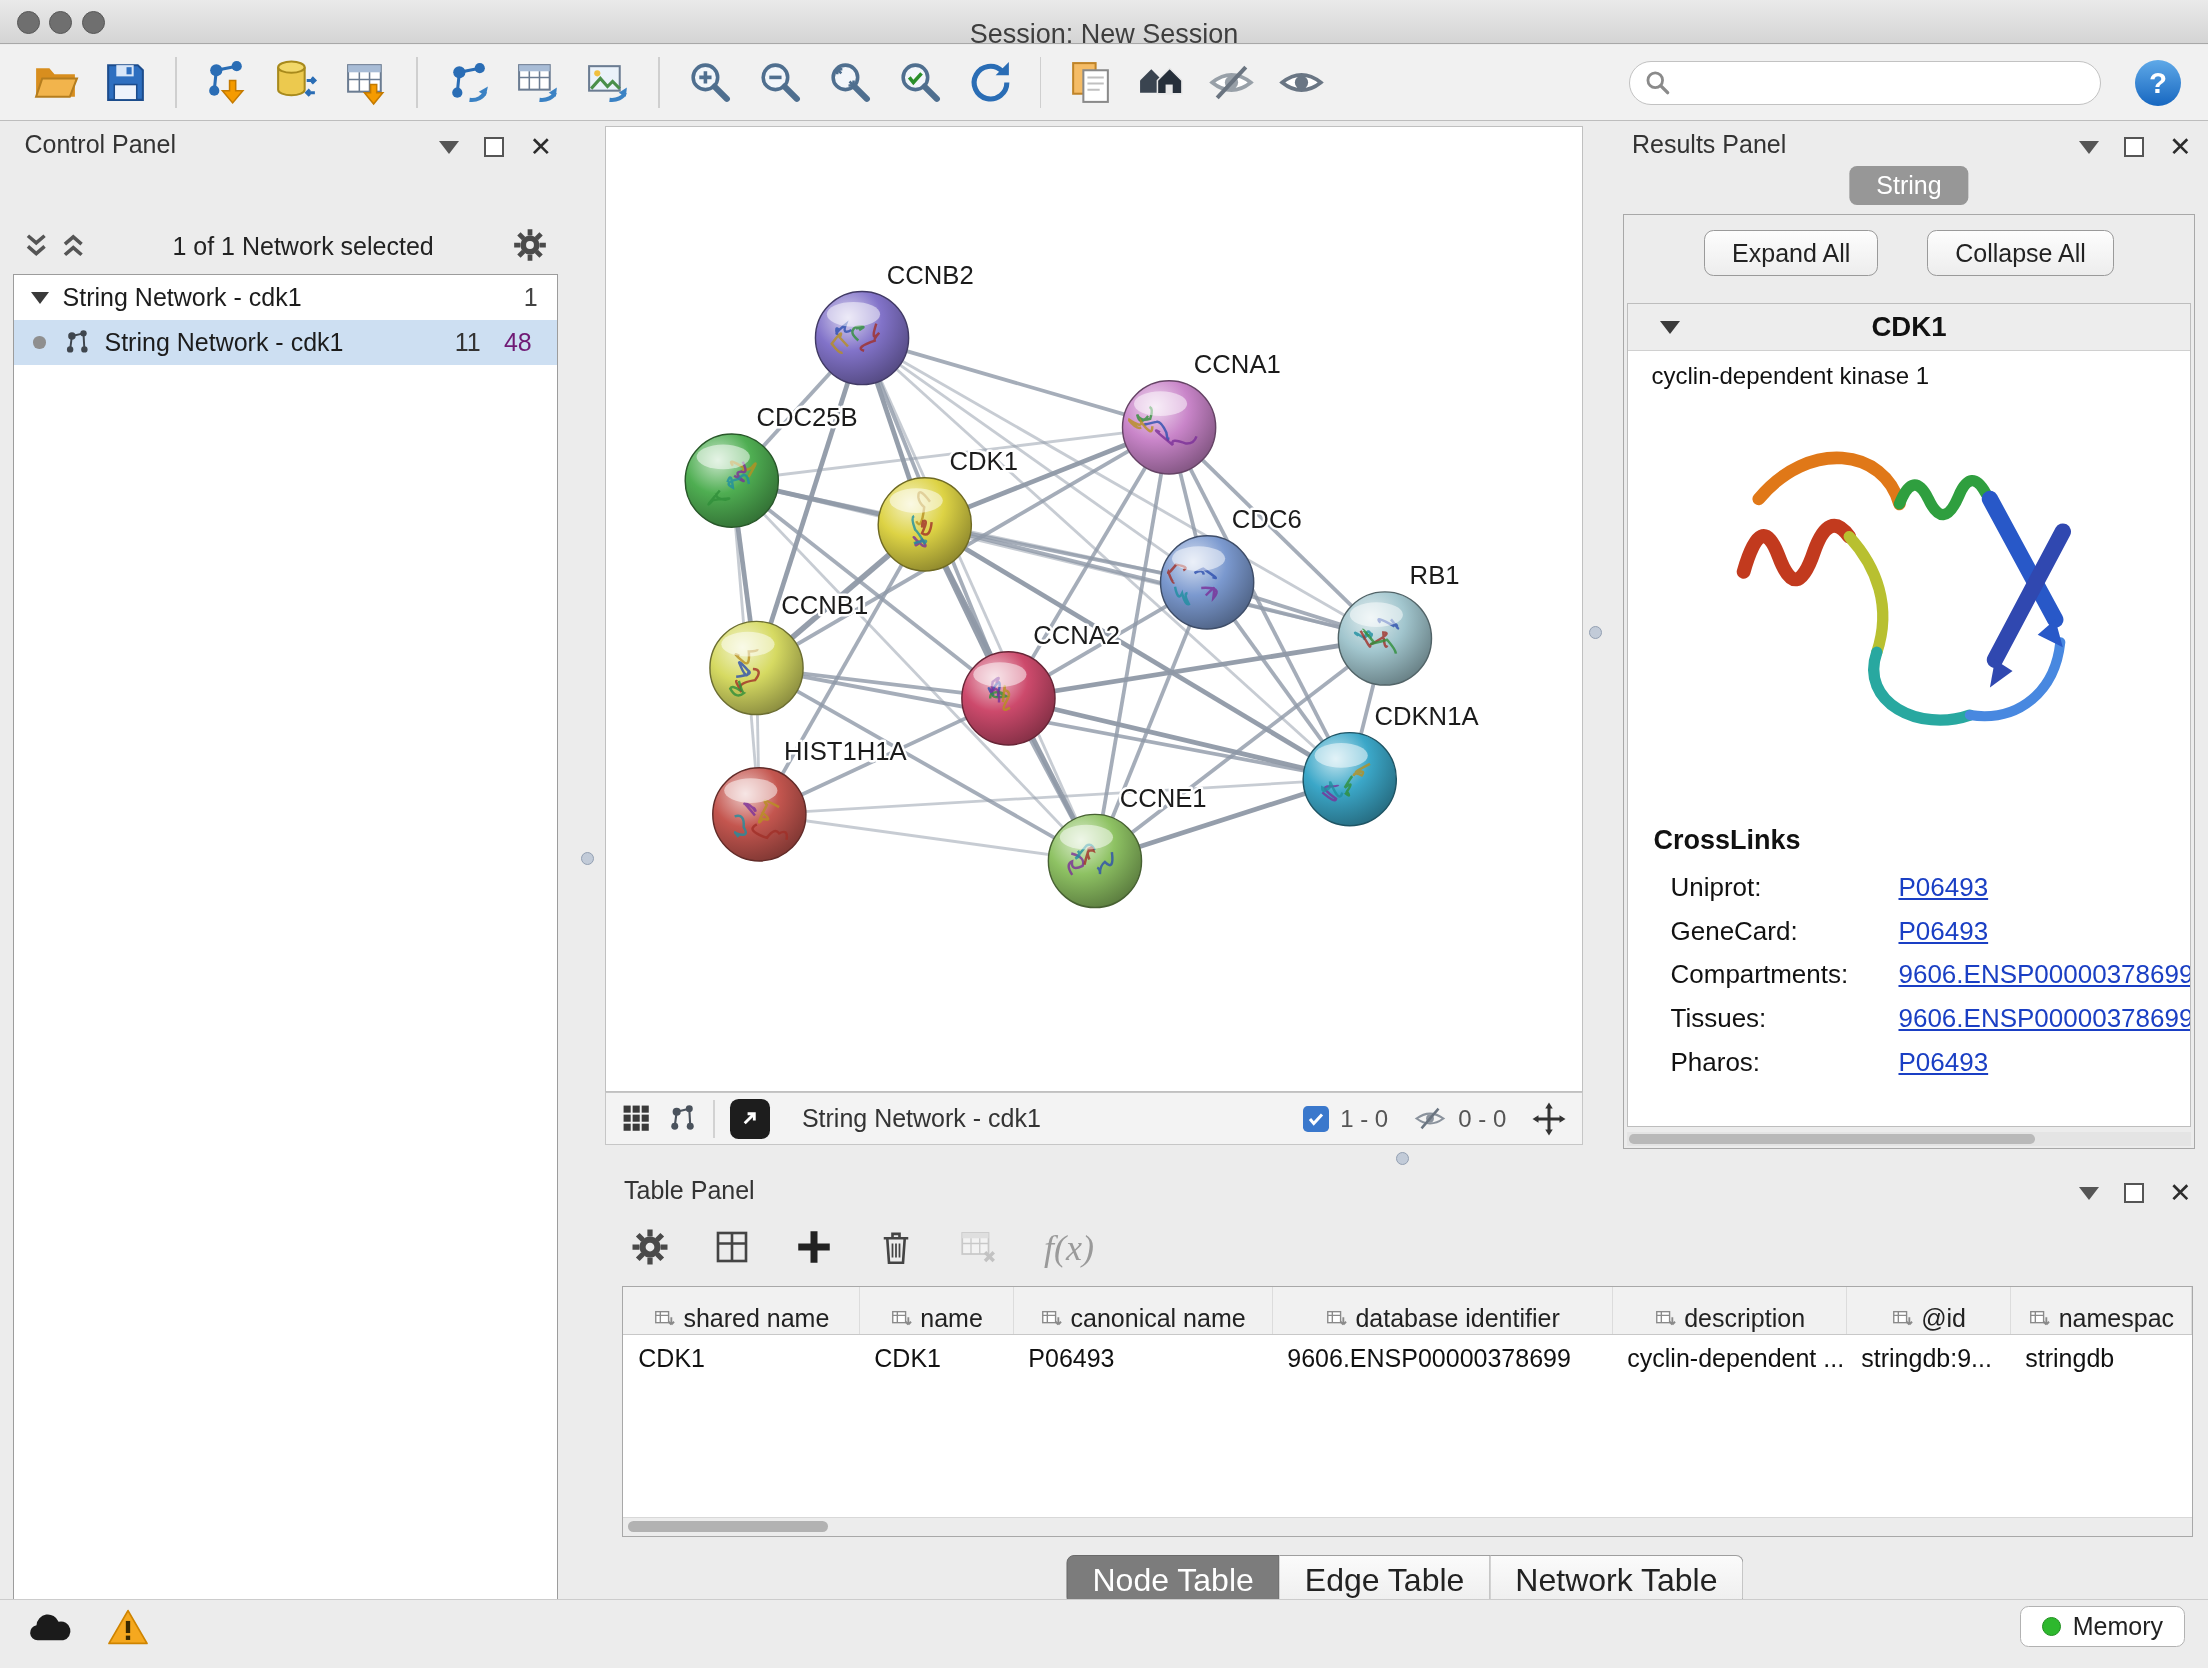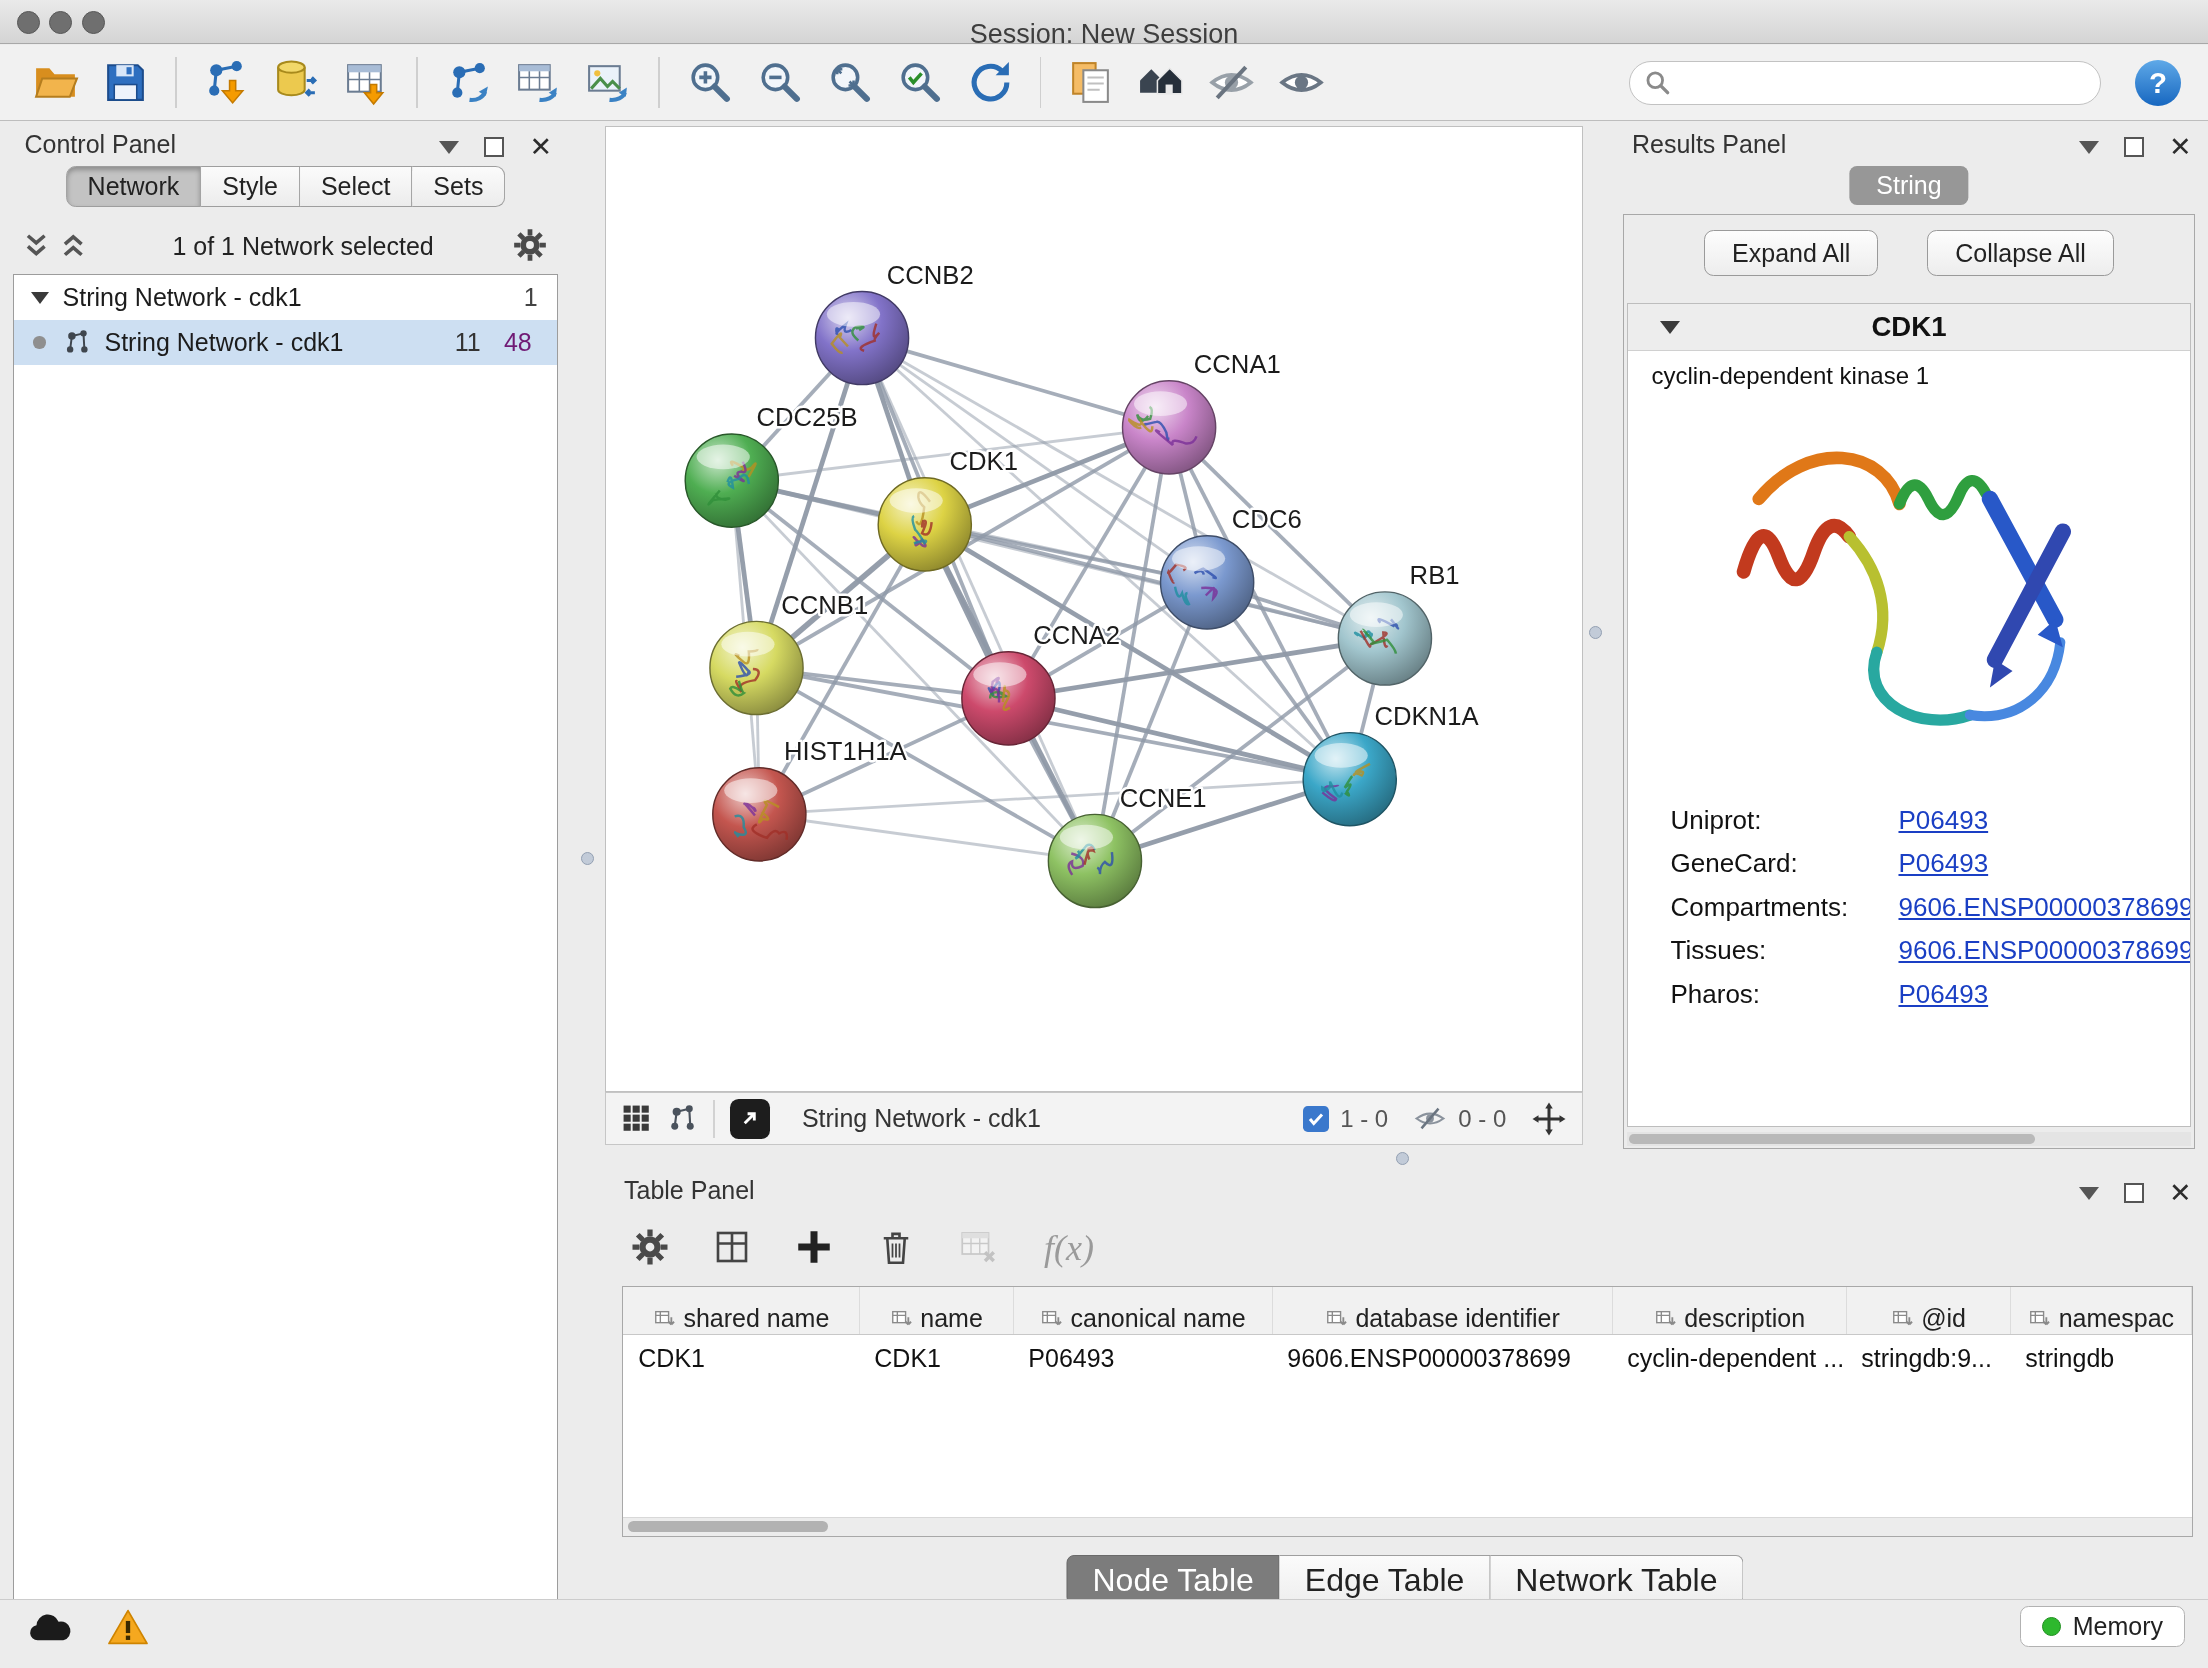--- a/index.html
+++ b/index.html
@@ -270,26 +270,20 @@
     <button class="help-btn">?</button>
   </div>
 
   <div class="control-panel">
     <div class="panel-title">Control Panel</div>
     <div class="panel-ctrls">
       <span class="pc-min"></span>
       <span class="pc-float"></span>
       <span class="pc-close">✕</span>
     </div>
-    <div class="cp-tabs">
-      <button class="seg-btn first active">Network</button>
-      <button class="seg-btn">Style</button>
-      <button class="seg-btn">Select</button>
-      <button class="seg-btn last">Sets</button>
-    </div>
     <div class="cp-selbar">
       <button class="chev">
         <svg viewBox="0 0 24 24" fill="none" stroke="#555" stroke-width="3">
             <path d="M5 4l7 6 7-6M5 13l7 6 7-6"></path>
           </svg>
       </button>
       <button class="chev">
         <svg viewBox="0 0 24 24" fill="none" stroke="#555" stroke-width="3">
             <path d="M5 20l7-6 7 6M5 11l7-6 7 6"></path>
           </svg>
@@ -651,20 +645,21 @@
             <path d="M112 92 C134 116 146 148 134 184" stroke="#b8c030" stroke-width="9"></path>
             <path d="M152 66 Q163 38 175 62 Q187 88 199 60 Q209 36 221 58" stroke="#2f9f3f" stroke-width="9"></path>
             <path d="M134 184 C120 224 168 248 208 234" stroke="#28a8a0" stroke-width="9"></path>
             <path d="M224 62 L276 158" stroke="#2858c8" stroke-width="13"></path>
             <path d="M282 88 L228 190" stroke="#3048b0" stroke-width="13"></path>
             <path d="M208 234 C248 240 276 214 280 176" stroke="#4888e0" stroke-width="8"></path>
           </g>
           <path d="M276 158l6 22-20-10z" fill="#2858c8"></path>
           <path d="M228 190l-4 22 18-13z" fill="#3048b0"></path>
         </svg>
+        <div class="rp-cross-head">CrossLinks</div>
         <div class="rp-link-row">
           <span class="rp-link-label">Uniprot:</span>
           <a class="rp-link-value">P06493</a>
         </div>
         <div class="rp-link-row">
           <span class="rp-link-label">GeneCard:</span>
           <a class="rp-link-value">P06493</a>
         </div>
         <div class="rp-link-row">
           <span class="rp-link-label">Compartments:</span>

